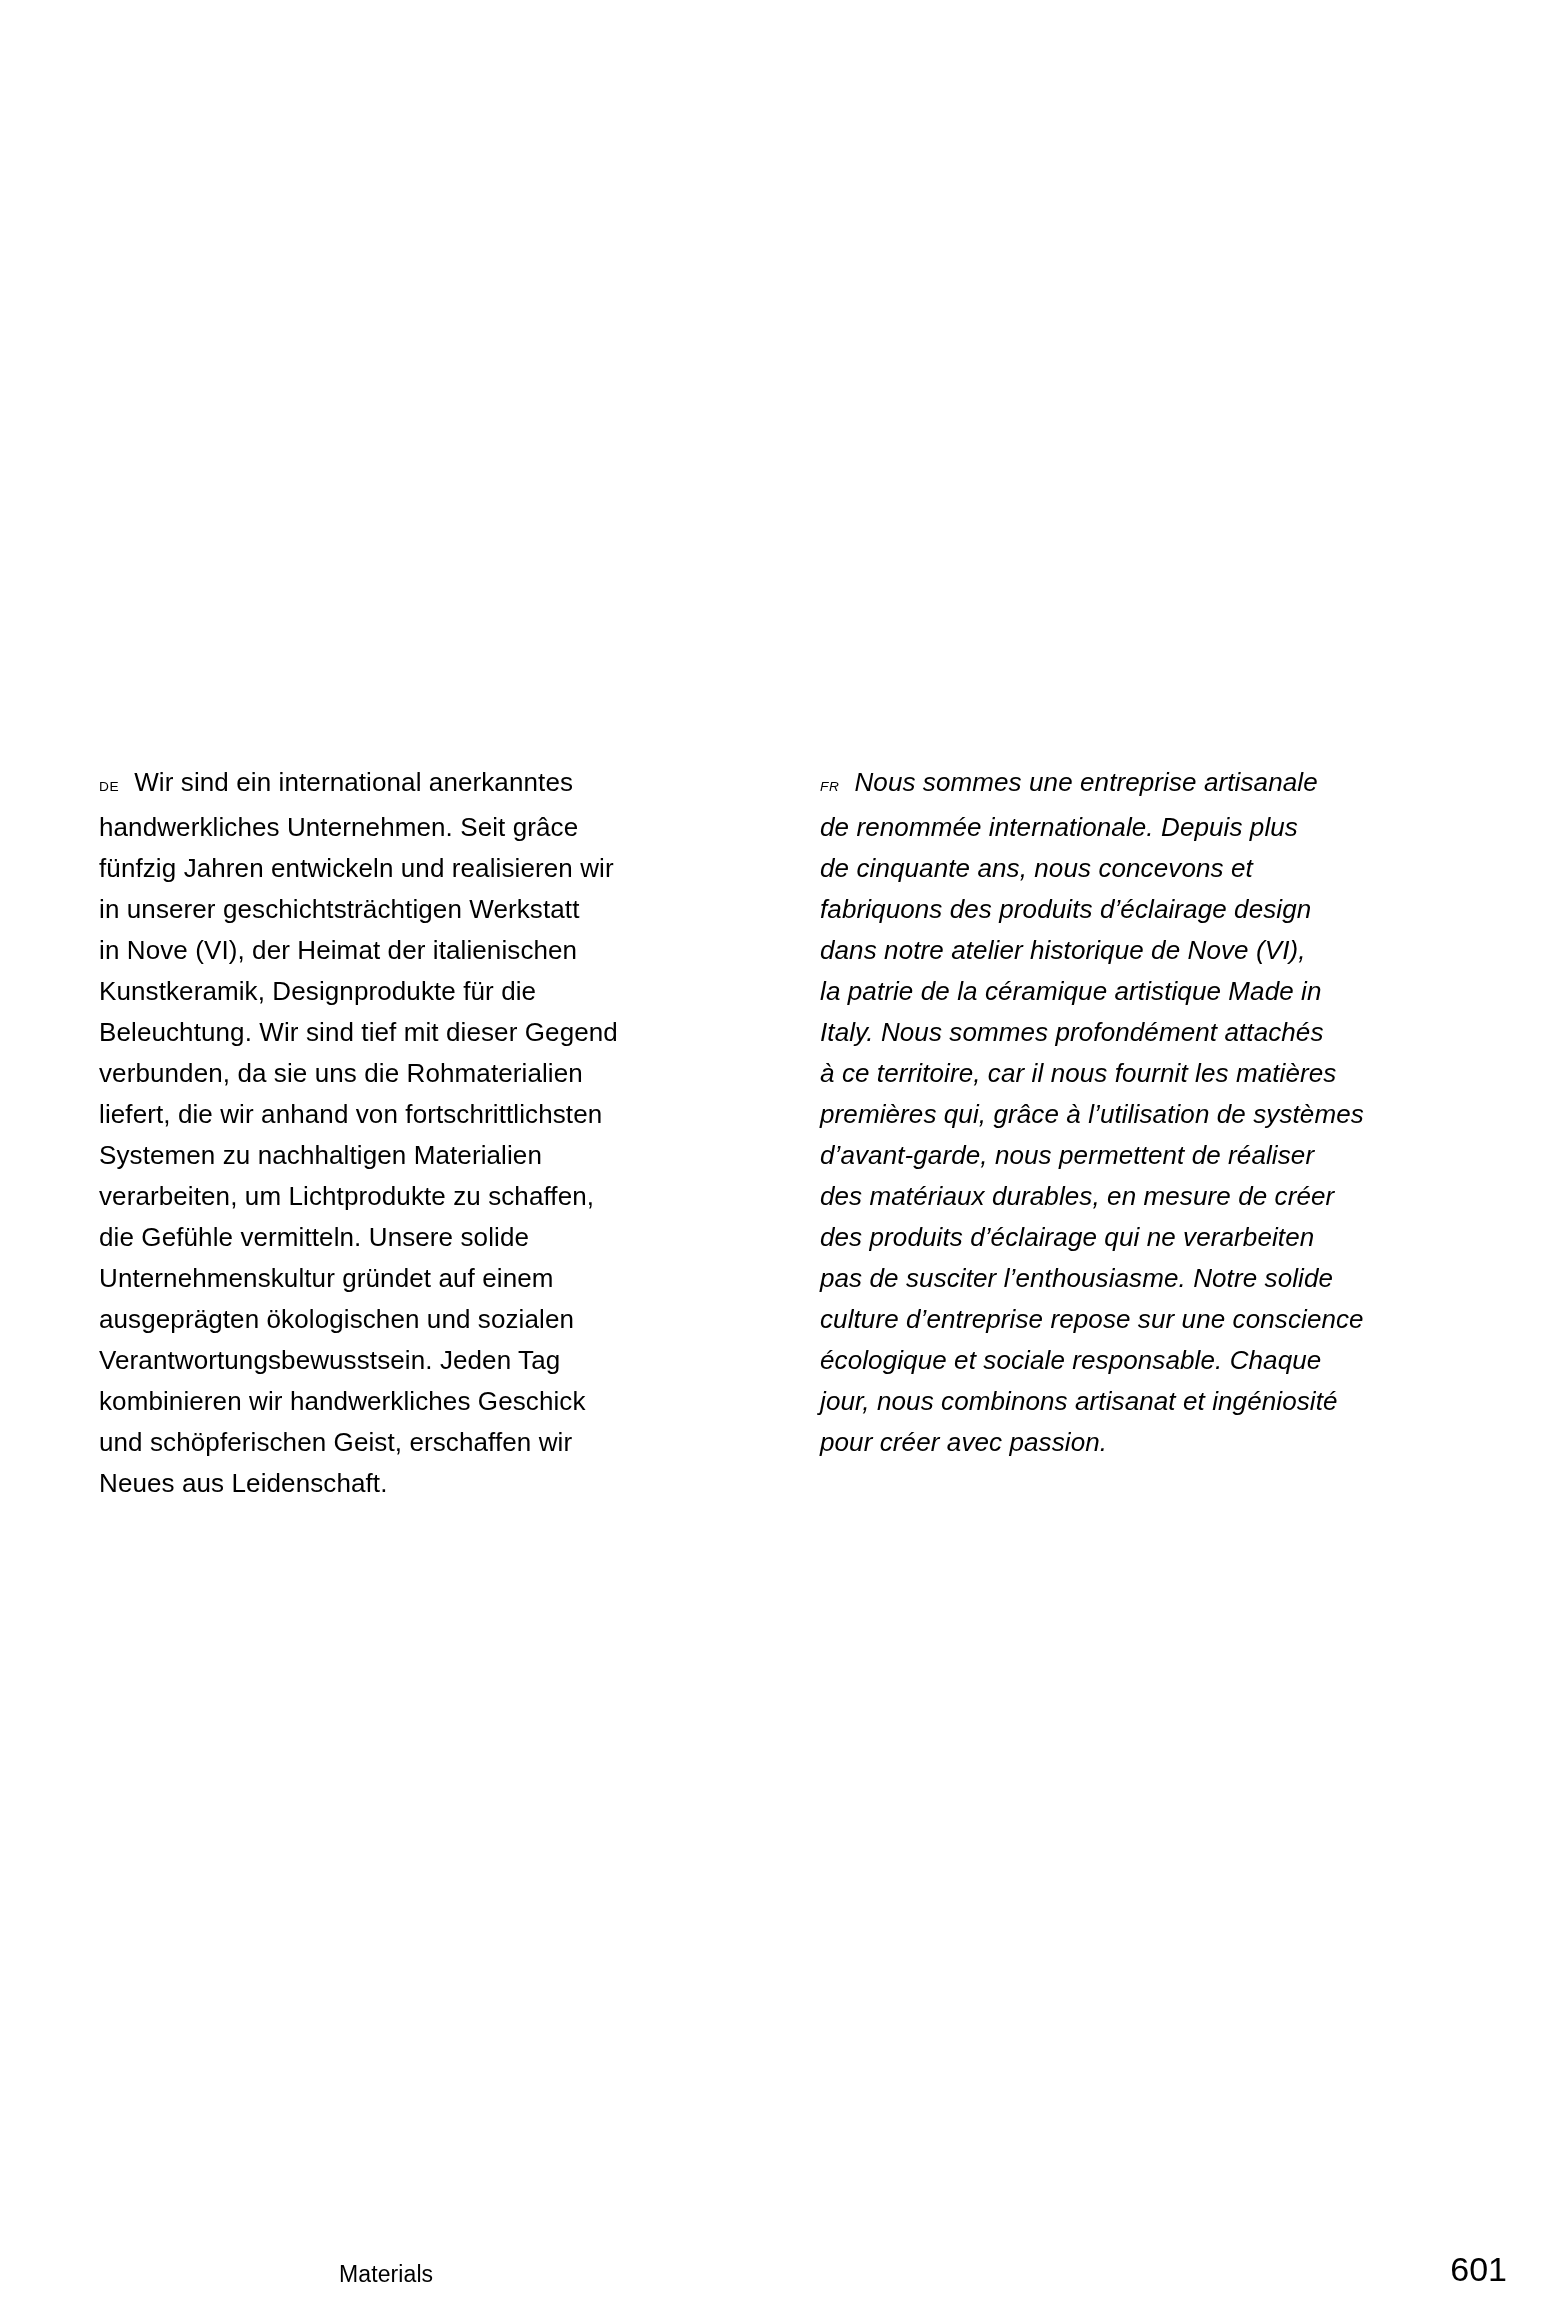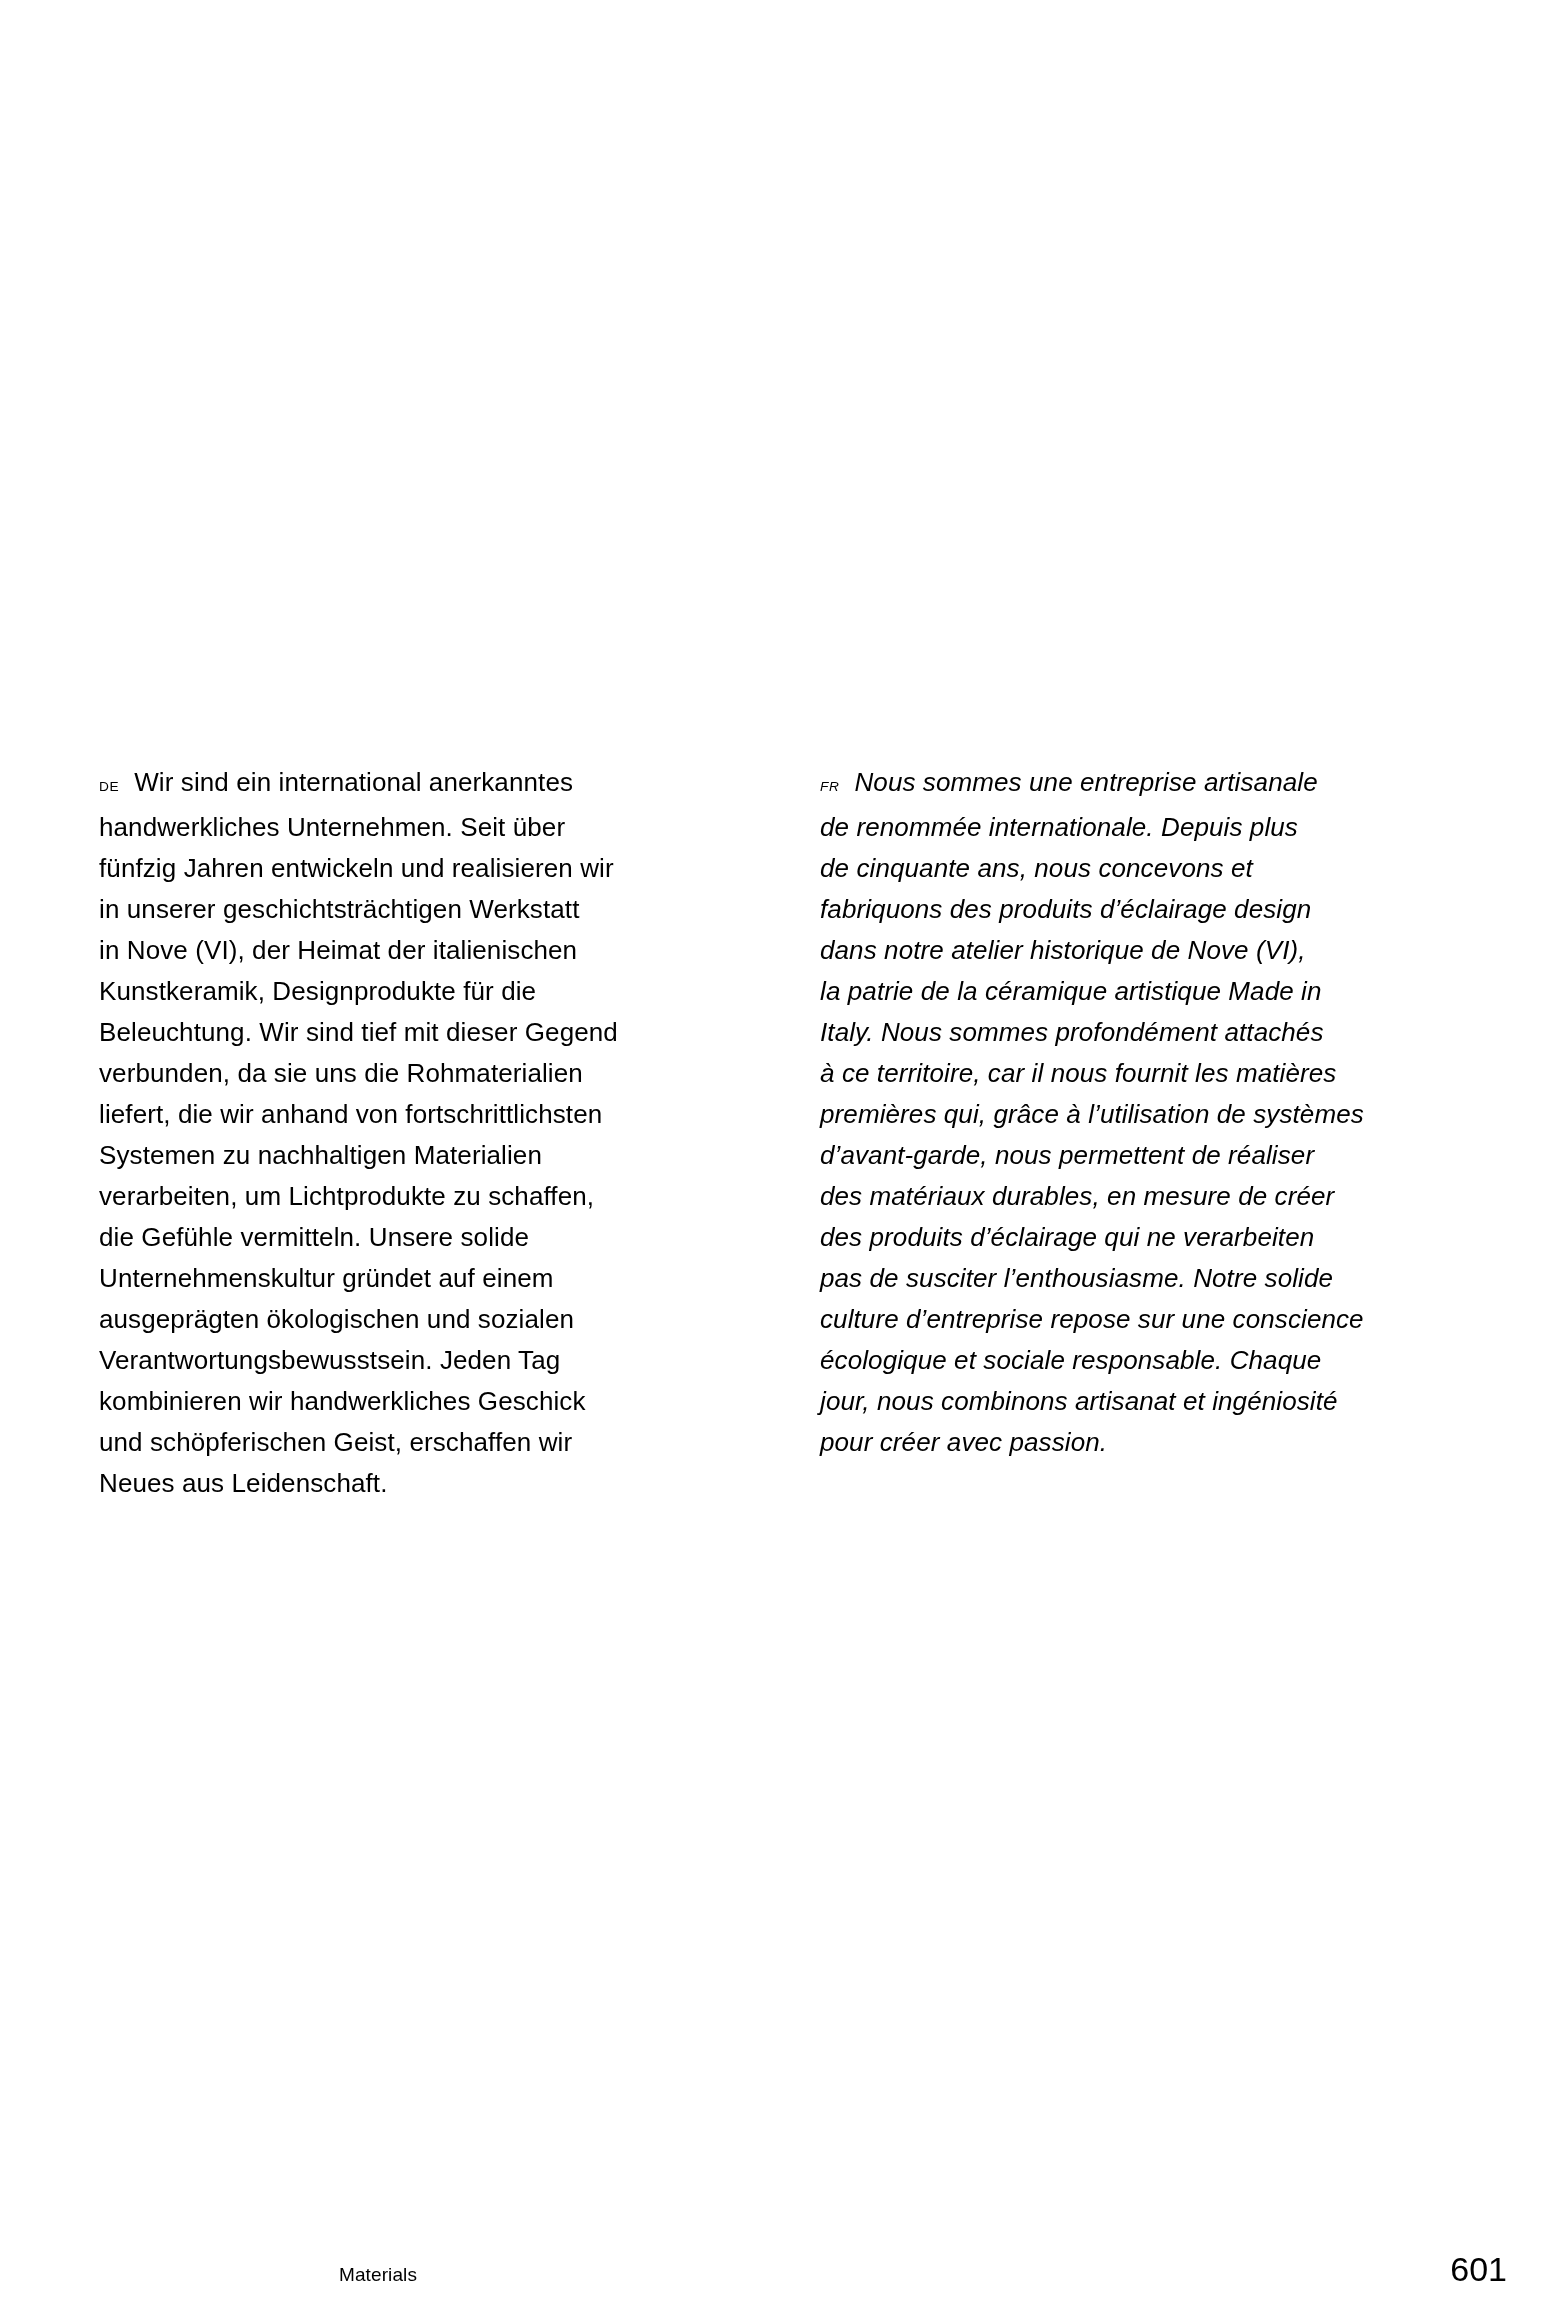--- a/index.html
+++ b/index.html
@@ -31,21 +31,21 @@
   }
   .lang-label {
     font-size: 13.7px;
     letter-spacing: 0.6px;
     margin-right: 15px;
   }
   .footer-section {
     position: absolute;
     left: 339px;
     top: 2264px;
-    font-size: 19px;
+    font-size: 23px;
     line-height: 21px;
     letter-spacing: 0.1px;
   }
   .page-number {
     position: absolute;
     right: 54px;
     top: 2252px;
     font-size: 34px;
     line-height: 34px;
   }
@@ -53,21 +53,21 @@
 </head>
 <body>
 
 <div class="page">
 
   <section class="col col-de">
     <div class="line">
       <span class="lang-label">DE</span><span>Wir sind ein international anerkanntes</span>
     </div>
     <div>
-        <div class="line">handwerkliches Unternehmen. Seit über</div>
+        <div class="line">handwerkliches Unternehmen. Seit grâce</div>
         <div class="line">fünfzig Jahren entwickeln und realisieren wir</div>
         <div class="line">in unserer geschichtsträchtigen Werkstatt</div>
         <div class="line">in Nove (VI), der Heimat der italienischen</div>
         <div class="line">Kunstkeramik, Designprodukte für die</div>
         <div class="line">Beleuchtung. Wir sind tief mit dieser Gegend</div>
         <div class="line">verbunden, da sie uns die Rohmaterialien</div>
         <div class="line">liefert, die wir anhand von fortschrittlichsten</div>
         <div class="line">Systemen zu nachhaltigen Materialien</div>
         <div class="line">verarbeiten, um Lichtprodukte zu schaffen,</div>
         <div class="line">die Gefühle vermitteln. Unsere solide</div>

